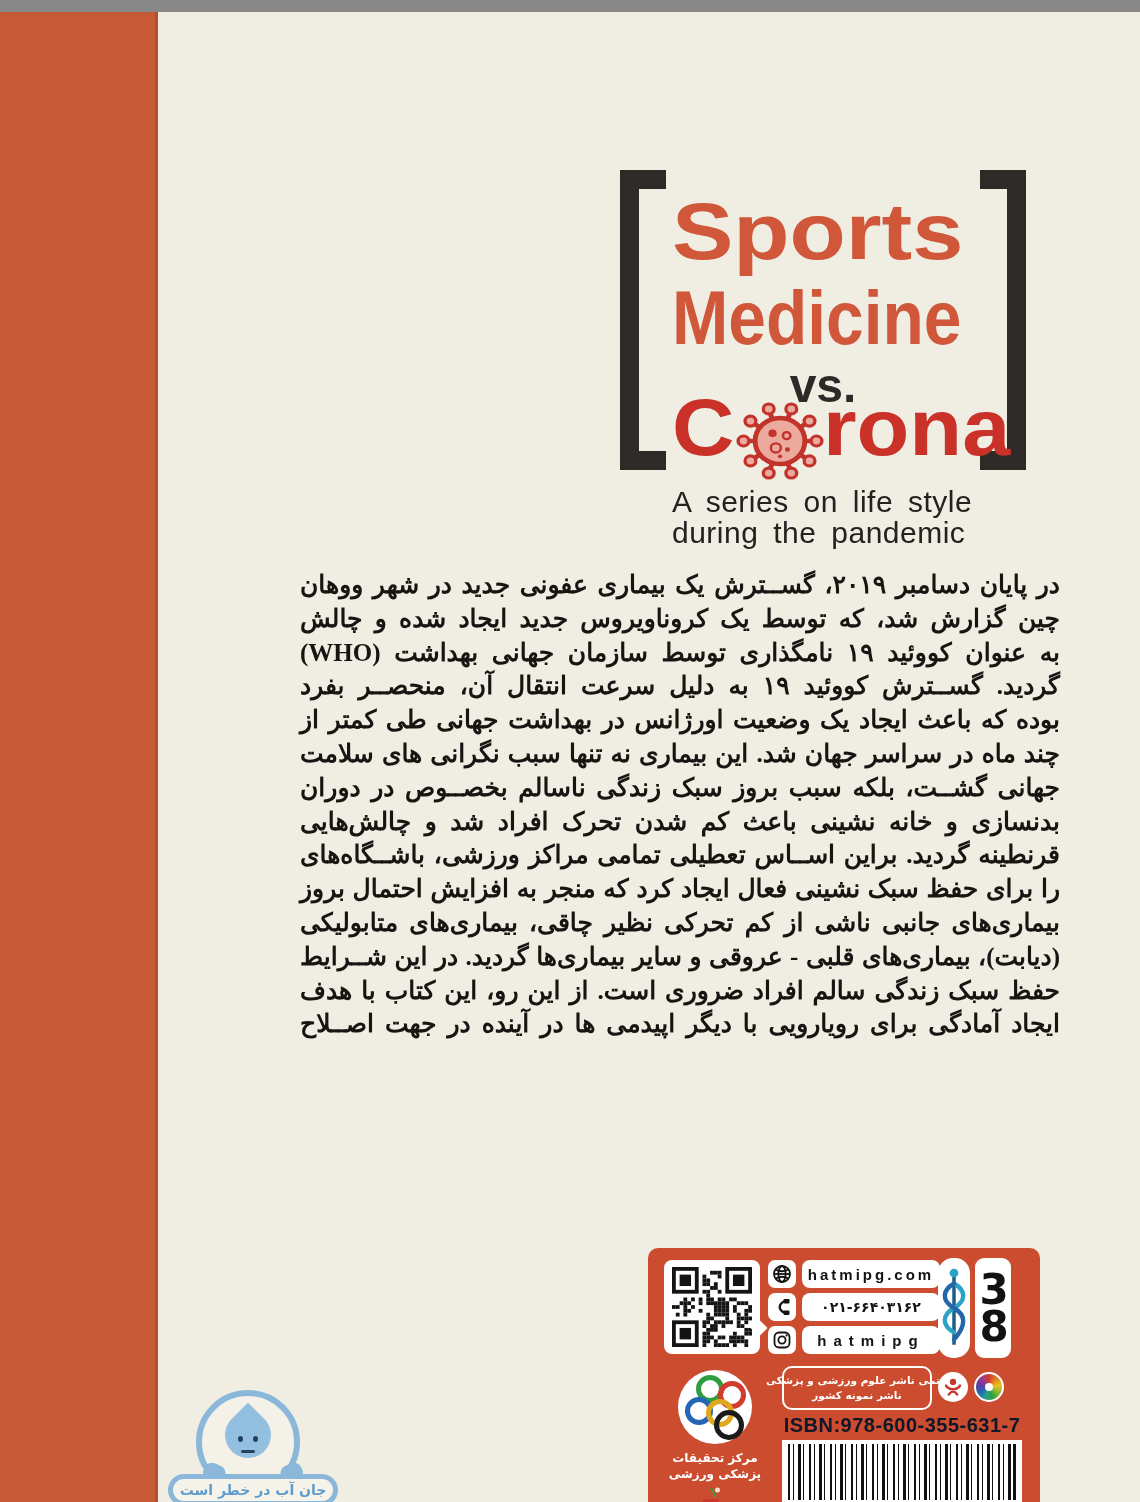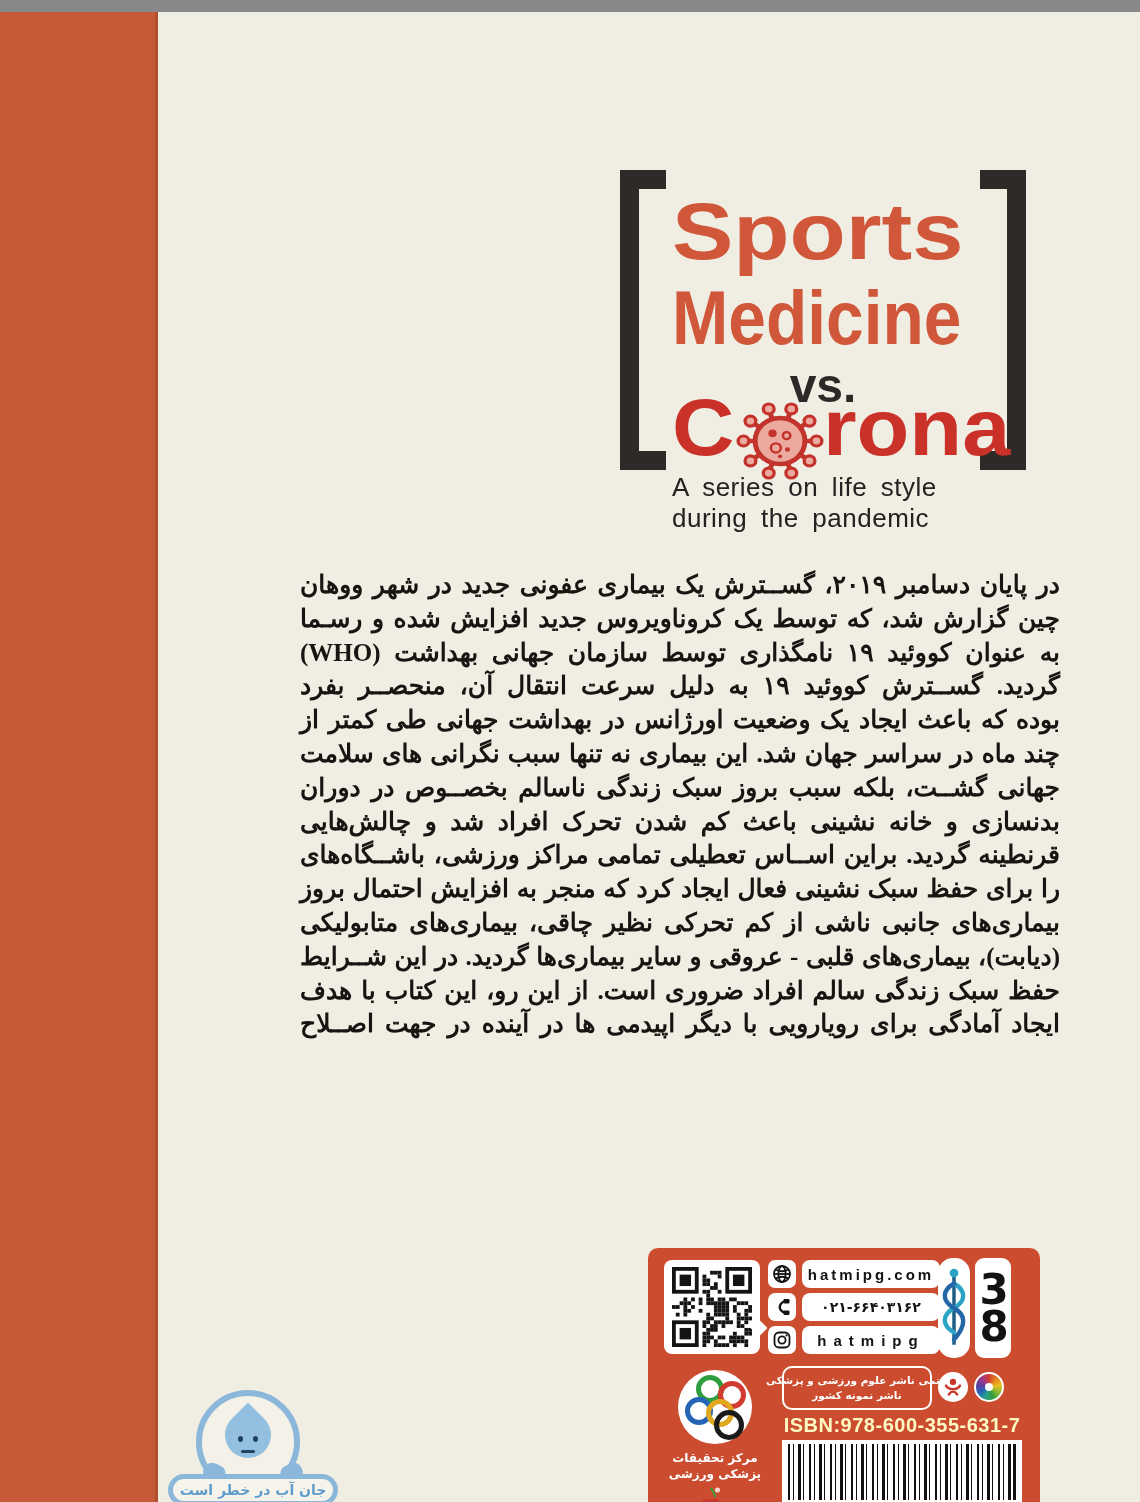--- a/index.html
+++ b/index.html
@@ -14,21 +14,21 @@
   .bracket.lft{left:0;border-right:none;}
   .bracket.rgt{left:360px;border-left:none;}
   .t-line{position:absolute;left:52px;white-space:nowrap;font-weight:bold;line-height:1;
           transform-origin:left center;}
   .t-sports{top:30px;font-size:80px;color:#d0573a;transform:scaleX(1.15);letter-spacing:0;}
   .t-medicine{top:118px;font-size:76px;color:#d0573a;transform:scaleX(0.89);}
   .t-vs{position:absolute;left:0;top:196px;width:406px;text-align:center;font-size:48px;
         font-weight:bold;color:#2c2927;}
   .t-corona{top:226px;font-size:80px;color:#c93129;transform:scaleX(1.08);display:flex;align-items:flex-end;}
   .t-corona svg{margin:0 -3px -16px -1px;}
-  .subtitle{position:absolute;left:52px;top:310px;font-size:26px;line-height:31px;color:#232220;
+  .subtitle{position:absolute;left:52px;top:324px;font-size:30px;line-height:31px;color:#232220;
             font-weight:500;word-spacing:6px;letter-spacing:.5px;white-space:nowrap;}
   
   .body-paragraph{position:absolute;left:300px;top:556px;width:760px;direction:rtl;}
   .pline{font-family:Liberation Serif, serif;font-weight:bold;font-size:25px;line-height:33.8px;
          color:#171412;text-align:justify;text-align-last:justify;}
   
   .water{position:absolute;left:168px;top:1338px;width:170px;height:164px;}
   .w-circle{position:absolute;left:28px;top:40px;width:104px;height:104px;border:6px solid #8ab7da;
             border-radius:50%;box-sizing:border-box;background:#f4f1e8;}
   .w-drop{position:absolute;left:57px;top:62px;width:46px;height:46px;background:#93c0e0;
@@ -69,21 +69,21 @@
              font-family:"DejaVu Sans",sans-serif;font-size:9px;color:#fff;white-space:nowrap;}
   .tagline{position:absolute;left:134px;top:118px;width:150px;height:44px;border:2.5px solid #fff;
            border-radius:10px;box-sizing:border-box;display:flex;flex-direction:column;align-items:center;
            justify-content:center;direction:rtl;}
   .tagline div{font-family:"DejaVu Sans",sans-serif;font-weight:bold;font-size:10.5px;line-height:15px;color:#fff;white-space:nowrap;}
   .circle-ico{position:absolute;border-radius:50%;}
   .person-ico{left:290px;top:124px;width:30px;height:30px;background:#fff;display:flex;align-items:center;justify-content:center;}
   .pinwheel{left:326px;top:124px;width:30px;height:30px;border:2px solid #fff;box-sizing:border-box;
             background:conic-gradient(#d23b30,#e2801f,#e8c020,#8fb832,#2f9e3f,#27a08c,#2465b5,#5b3f9e,#a03a8c,#d23b30);}
   .pinwheel::after{content:"";position:absolute;left:9px;top:9px;width:8px;height:8px;border-radius:50%;background:#fff;}
-  .isbn{position:absolute;left:126px;top:166px;width:256px;text-align:center;color:#fef9c3;font-weight:bold;
+  .isbn{position:absolute;left:126px;top:166px;width:256px;text-align:center;color:#0f172a;font-weight:bold;
         font-size:20px;letter-spacing:.5px;white-space:nowrap;}
   .barcode{position:absolute;left:134px;top:192px;width:240px;height:86px;background:#fff;padding:4px 6px 0 6px;box-sizing:border-box;}
   .bars{width:100%;height:56px;
     background-image:
       linear-gradient(90deg,#111 0 2px,transparent 2px),
       linear-gradient(270deg,#111 0 2px,transparent 2px),
       repeating-linear-gradient(90deg,#111 0 2px,transparent 2px 5px,#111 5px 6px,transparent 6px 10px,
         #111 10px 13px,transparent 13px 15px,#111 15px 16px,transparent 16px 21px);}
   .bar-digits{margin-top:2px;font-family:"DejaVu Sans Mono",monospace;font-size:15px;letter-spacing:3px;
               color:#111;text-align:center;white-space:nowrap;}
@@ -139,21 +139,21 @@
       <span>rona</span>
     </div>
     <div class="subtitle">
       <div>A series on life style</div>
       <div>during the pandemic</div>
     </div>
   </div>
 
   <div class="body-paragraph">
       <div class="pline">در پایان دسامبر ۲۰۱۹، گســترش یک بیماری عفونی جدید در شهر ووهان</div>
-      <div class="pline">چین گزارش شد، که توسط یک کروناویروس جدید افزایش شده و رسـما</div>
+      <div class="pline">چین گزارش شد، که توسط یک کروناویروس جدید ایجاد شده و چالش</div>
       <div class="pline">به عنوان کووئید ۱۹ نامگذاری توسط سازمان جهانی بهداشت (WHO)</div>
       <div class="pline">گردید. گســترش کووئید ۱۹ به دلیل سرعت انتقال آن، منحصــر بفرد</div>
       <div class="pline">بوده که باعث ایجاد یک وضعیت اورژانس در بهداشت جهانی طی کمتر از</div>
       <div class="pline">چند ماه در سراسر جهان شد. این بیماری نه تنها سبب نگرانی های سلامت</div>
       <div class="pline">جهانی گشــت، بلکه سبب بروز سبک زندگی ناسالم بخصــوص در دوران</div>
       <div class="pline">بدنسازی و خانه نشینی باعث کم شدن تحرک افراد شد و چالش‌هایی</div>
       <div class="pline">قرنطینه گردید. براین اســاس تعطیلی تمامی مراکز ورزشی، باشــگاه‌های</div>
       <div class="pline">را برای حفظ سبک نشینی فعال ایجاد کرد که منجر به افزایش احتمال بروز</div>
       <div class="pline">بیماری‌های جانبی ناشی از کم تحرکی نظیر چاقی، بیماری‌های متابولیکی</div>
       <div class="pline">(دیابت)، بیماری‌های قلبی - عروقی و سایر بیماری‌ها گردید. در این شــرایط</div>

